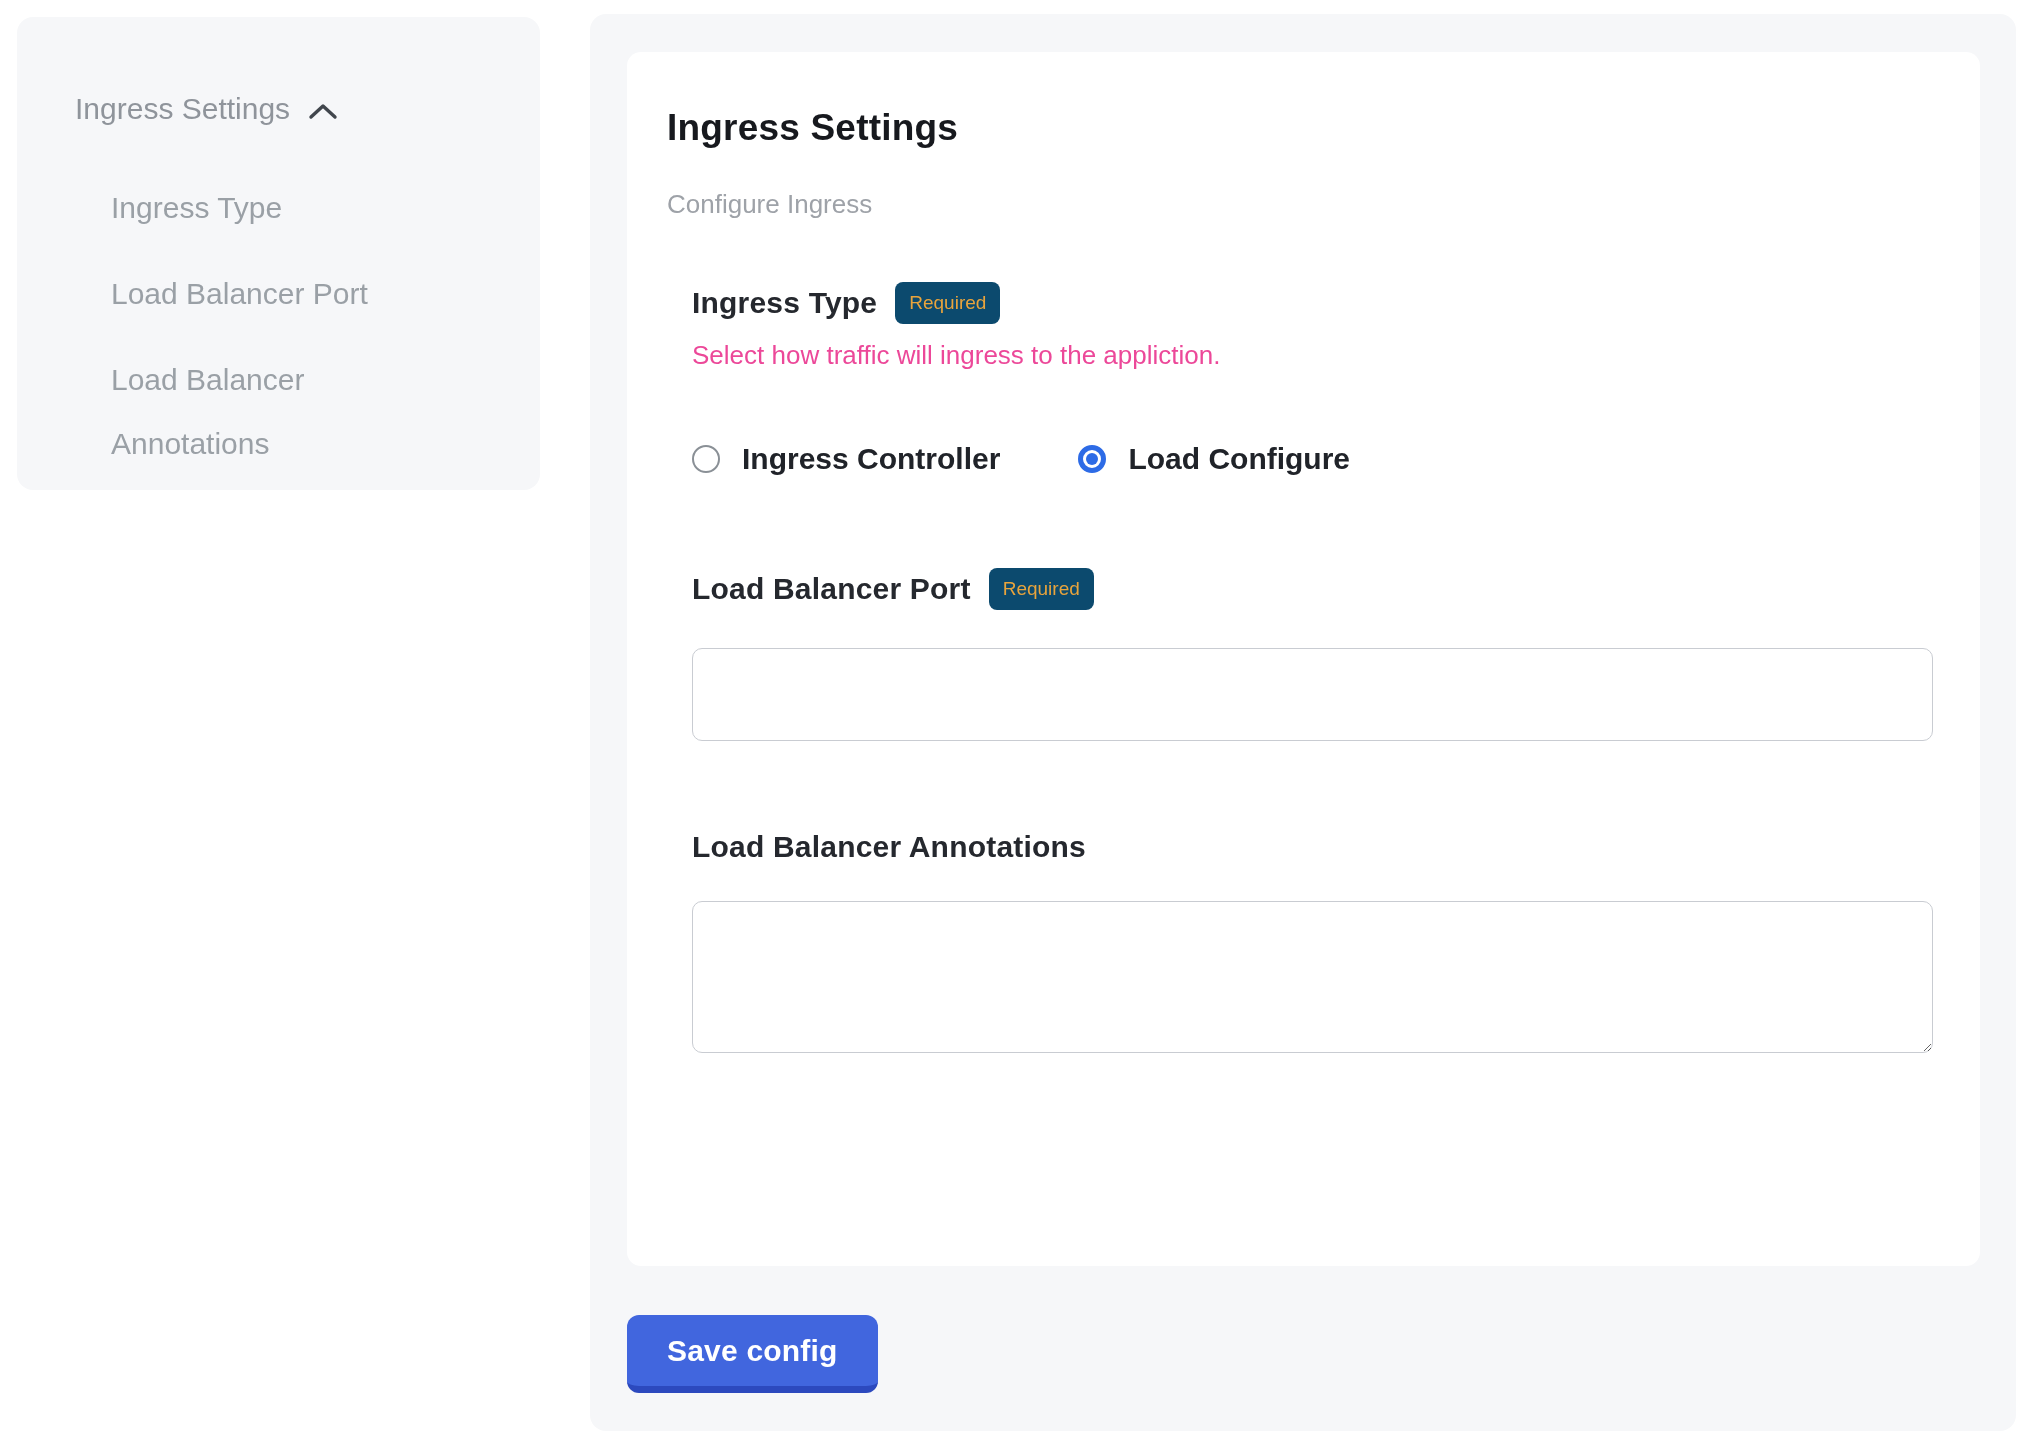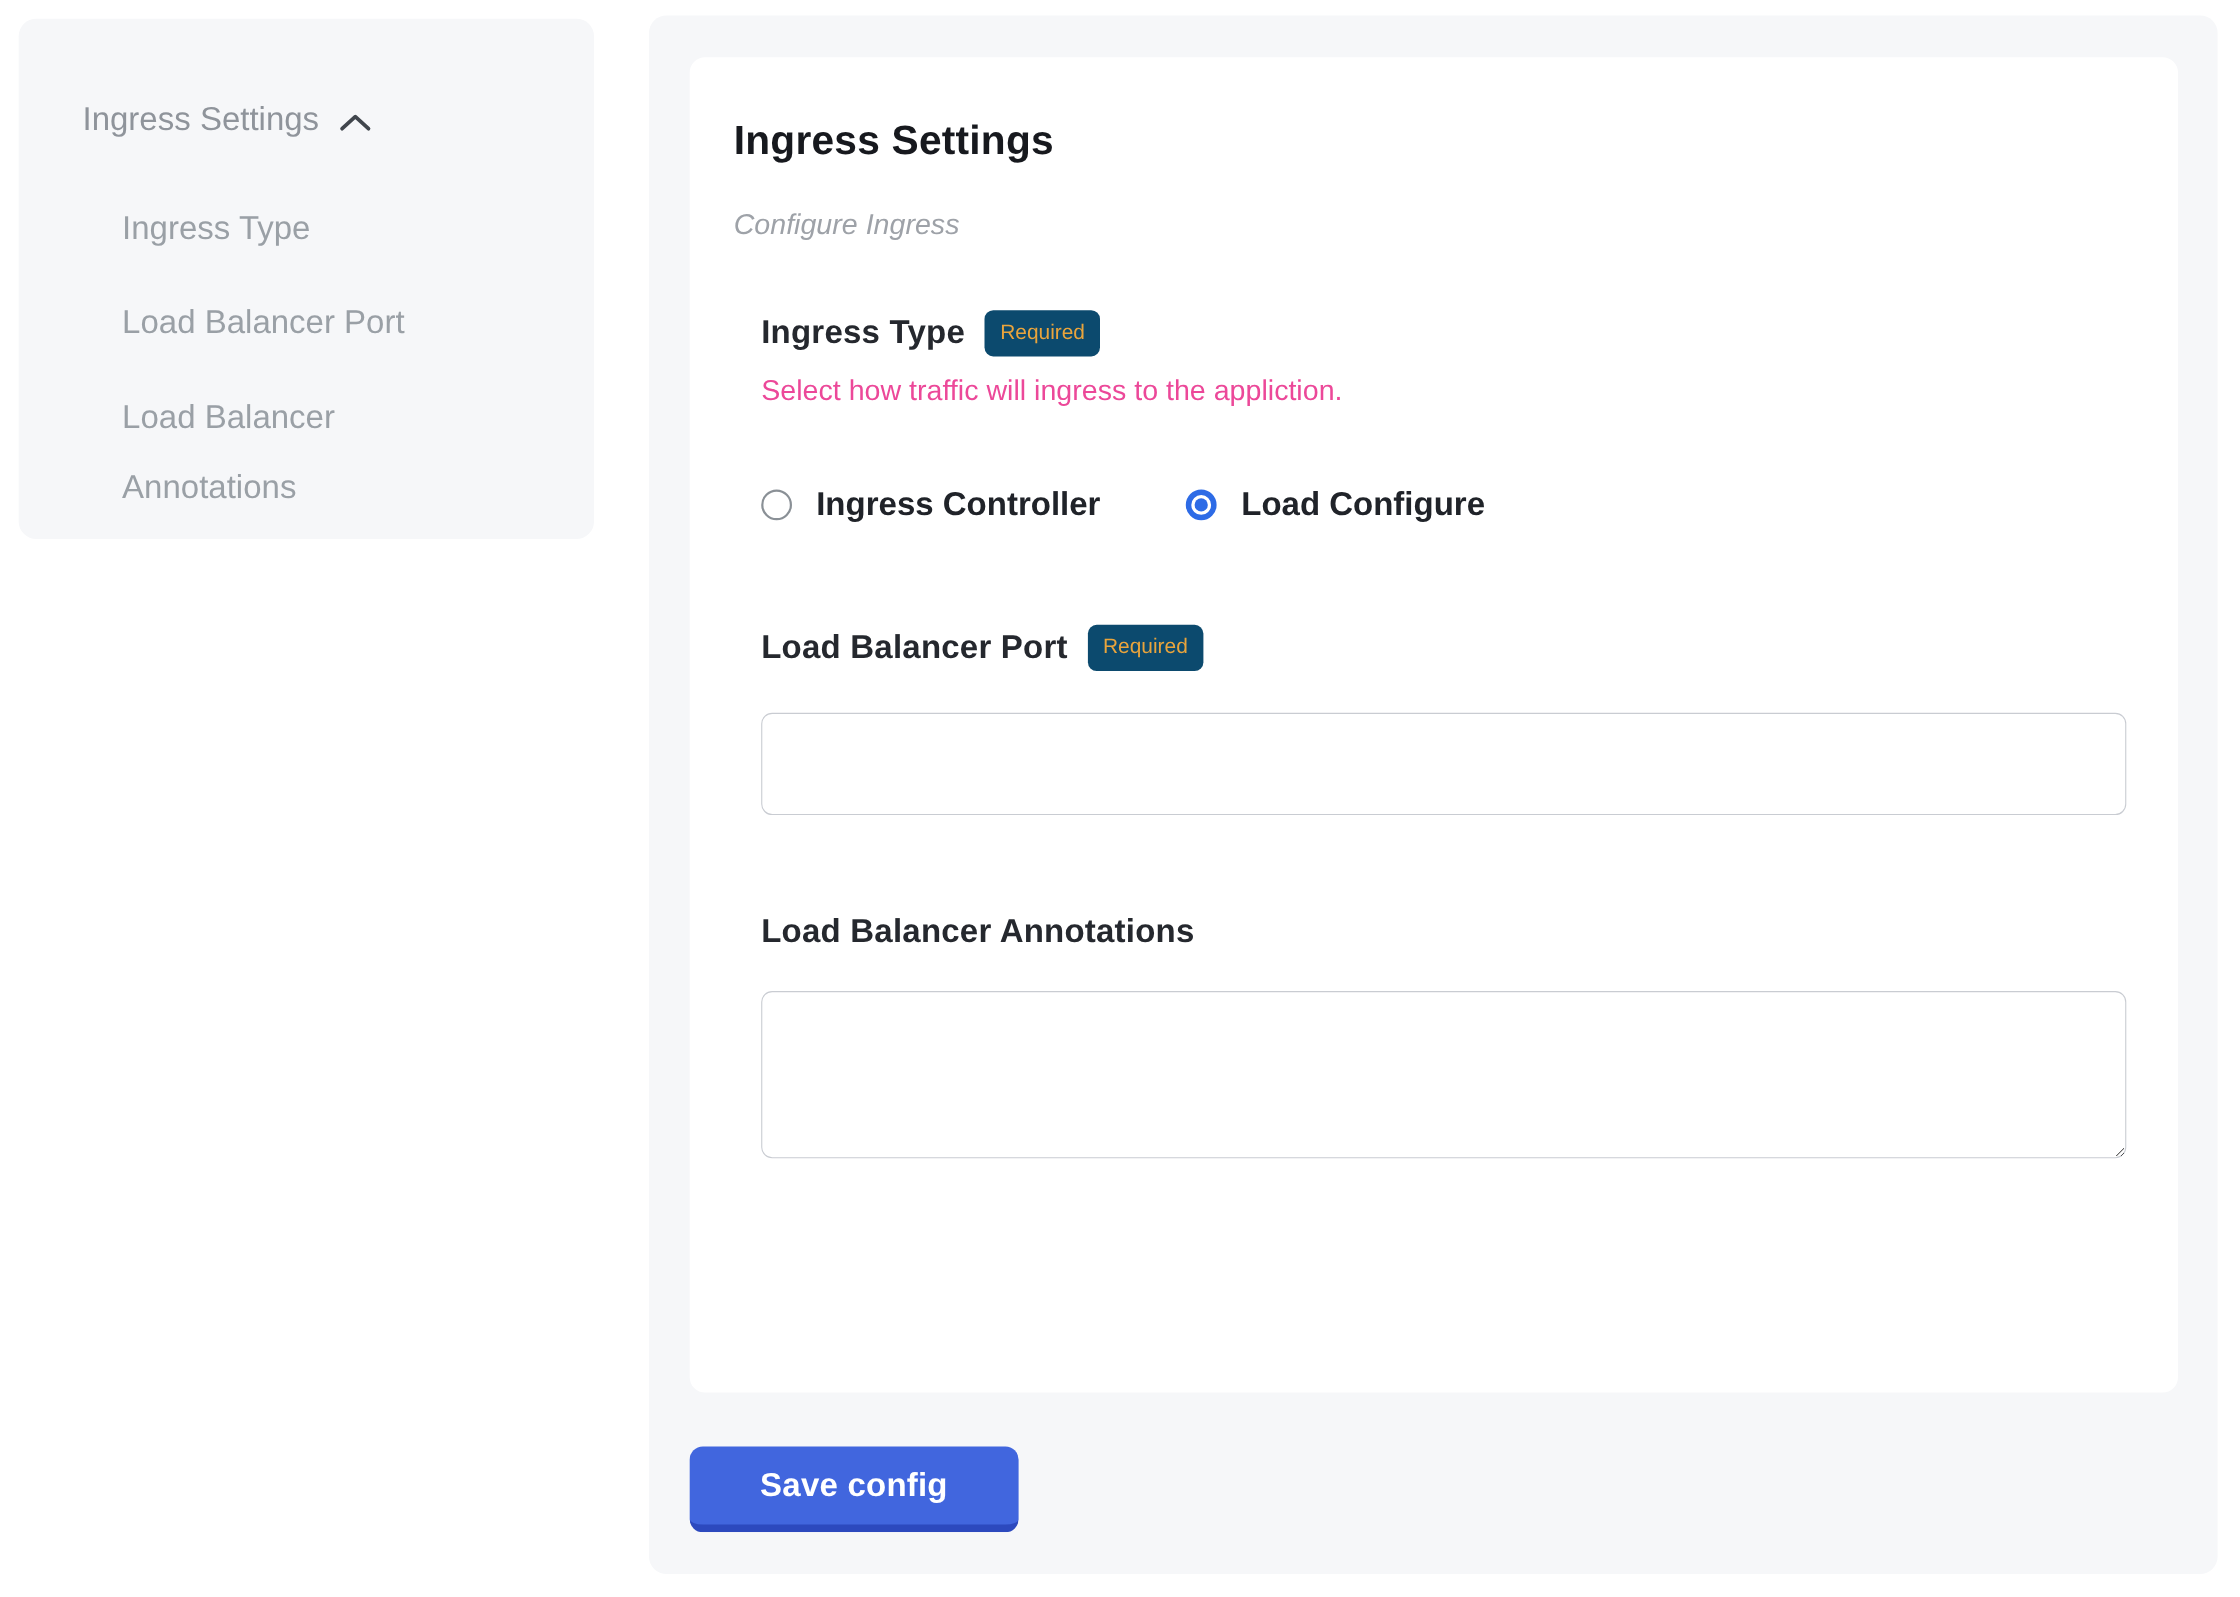--- a/index.html
+++ b/index.html
@@ -25,21 +25,21 @@
   
   .main {
     position:absolute; left:590px; top:14px; width:1426px; height:1417px;
     background:#F6F7F9; border-radius:16px;
   }
   .card {
     position:absolute; left:37px; top:38px; width:1353px; height:1214px;
     background:#ffffff; border-radius:14px; padding:54px 47px 0 40px;
   }
   .card h1 { font-size:37px; font-weight:700; color:#17191E; line-height:44px; letter-spacing:.2px; }
-  .card .subtitle { margin-top:38px; font-size:26px; color:#9EA2A8; line-height:32px;font-style:italic; }
+  .card .subtitle { margin-top:38px; font-size:26px; color:#9EA2A8; line-height:32px; }
 
   .fields { margin-left:25px; }
   .field-ingress-type { margin-top:62px; }
   .field-lb-port, .field-lb-annotations { margin-top:86px; }
 
   .label-row { display:flex; align-items:center; gap:18px; line-height:40px; }
   .field-label { font-size:30px; font-weight:700; color:#25282E; letter-spacing:.2px; }
   .badge {
     font-size:19px; color:#E9A43C; background:#0c4a6e;
     padding:5px 14px; border-radius:8px; line-height:32px;
@@ -71,21 +71,21 @@
 
   .annotations-textarea {
     display:block; margin-top:34px; width:100%; height:152px;
     border:1.5px solid #C9CCD2; border-radius:10px; background:#fff;
     font-size:28px; padding:16px 24px; color:#1F2328; outline:none;
     font-family:"Liberation Sans", sans-serif;
   }
 
   
   .save-btn {
-    position:absolute; left:37px; top:1301px; height:78px; padding:0 64px;
+    position:absolute; left:37px; top:1301px; height:78px; padding:0 40px;
     background:#4166DE; border:none; border-bottom:7px solid #2C49BE;
     border-radius:12px; color:#ffffff; font-size:30px; font-weight:700;
     font-family:"Liberation Sans", sans-serif; cursor:pointer; letter-spacing:.2px;
   }
 </style>
 </head>
 <body>
 
 <aside class="sidebar">
   <div class="sidebar-header">

